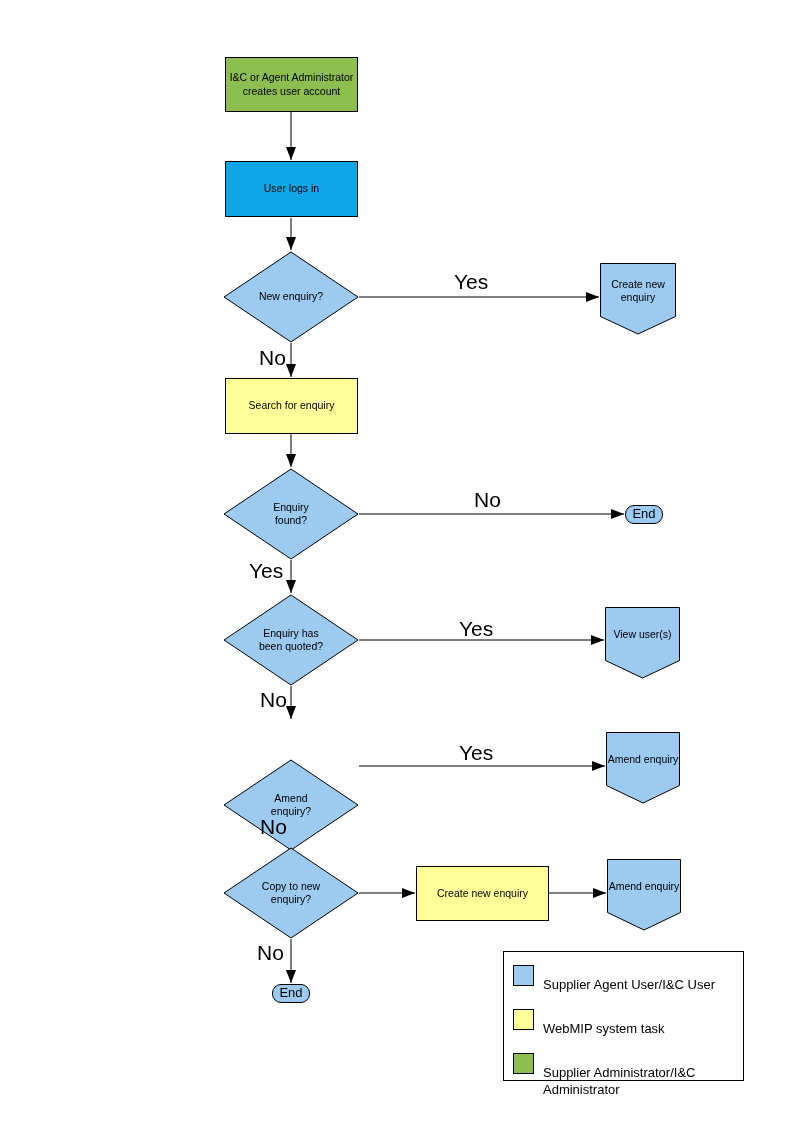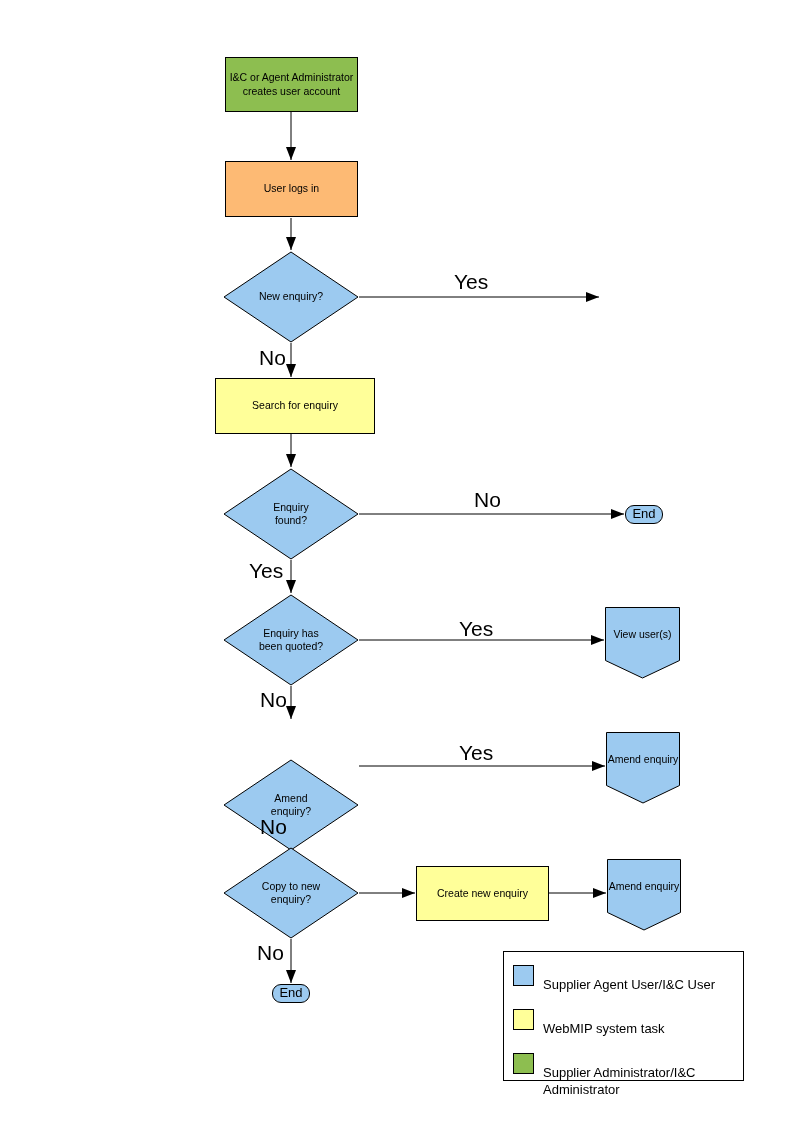--- a/index.html
+++ b/index.html
@@ -64,33 +64,40 @@
       <line x1="549" y1="893" x2="606" y2="893" marker-end="url(#arr)"></line>
       <line x1="291" y1="939" x2="291" y2="983" marker-end="url(#arr)"></line>
     </g>
   </svg>
 
   <div class="node rect" style="left: 225px; top: 57px; width: 133px; height: 55px; background-color: rgb(141, 190, 80);">
     <span class="label">I&amp;C or Agent Administrator
 creates user account</span>
   </div>
 
-  <div class="node rect" style="left: 225px; top: 161px; width: 133px; height: 56px; background-color: #fdba74; justify-content: flex-end;">
+  <div class="node rect" style="left: 225px; top: 161px; width: 133px; height: 56px; background-color: #0ea5e9; justify-content: flex-end;">
     <span class="label">User logs in</span>
   </div>
 
   <div class="node" style="left:223px;top:251px;width:136px;height:92px;">
     <svg class="shape-svg" viewBox="0 0 136 92" preserveAspectRatio="none">
       <polygon points="68,1 135,46 68,91 1,46" stroke="#000" stroke-width="1" fill="#9CCAF0"></polygon>
     </svg>
     <span class="label">New enquiry?</span>
   </div>
 
+  <div class="node pent" style="left:600px;top:263px;width:76px;height:72px;">
+    <svg class="shape-svg" viewBox="0 0 76 72" preserveAspectRatio="none">
+      <polygon points="0.5,0.5 75.5,0.5 75.5,53.5 38,71 0.5,53.5" stroke="#000" stroke-width="1" fill="#9CCAF0"></polygon>
+    </svg>
+    <span class="label">Create new
+enquiry</span>
+  </div>
 
-  <div class="node rect" style="left: 215px; top: 378px; width: 160px; height: 56px; background-color: rgb(255, 255, 153);">
+  <div class="node rect" style="left: 225px; top: 378px; width: 133px; height: 56px; background-color: rgb(255, 255, 153);">
     <span class="label">Search for enquiry</span>
   </div>
 
   <div class="node" style="left:223px;top:468px;width:136px;height:92px;">
     <svg class="shape-svg" viewBox="0 0 136 92" preserveAspectRatio="none">
       <polygon points="68,1 135,46 68,91 1,46" stroke="#000" stroke-width="1" fill="#9CCAF0"></polygon>
     </svg>
     <span class="label">Enquiry
 found?</span>
   </div>

